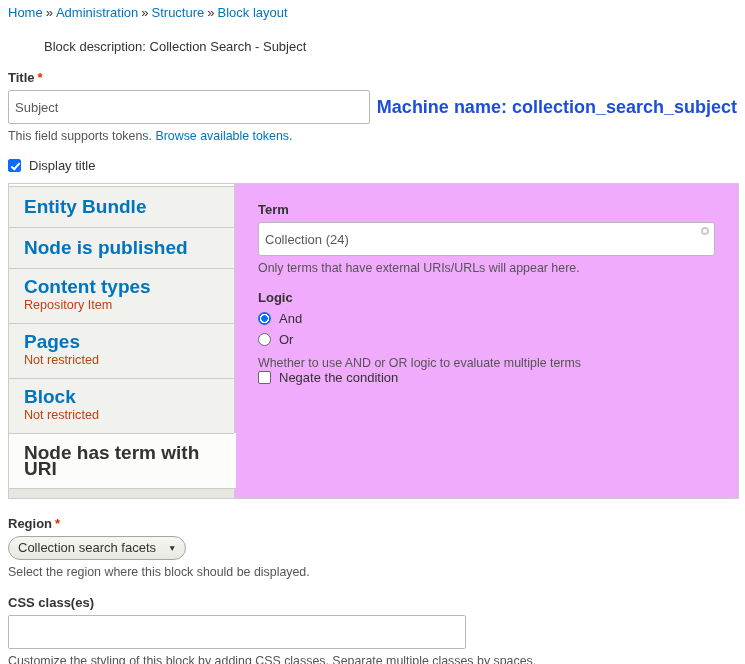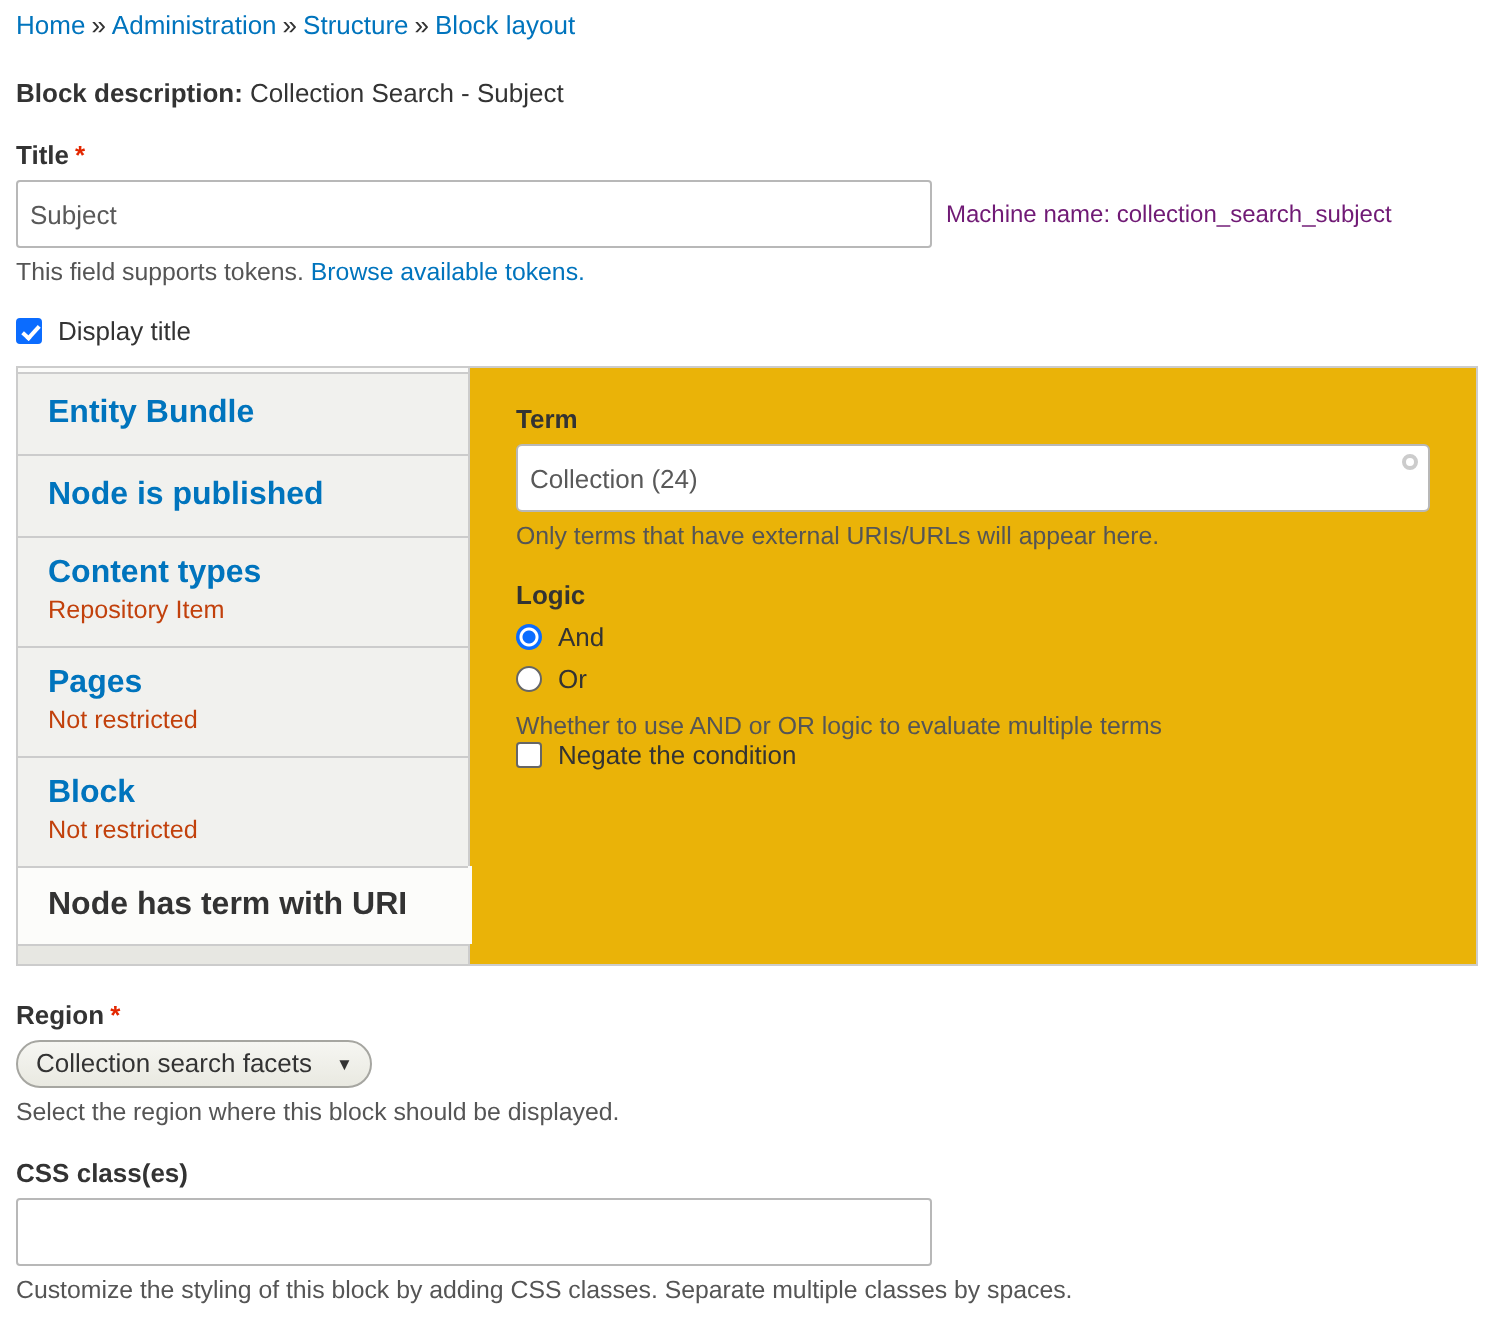--- a/index.html
+++ b/index.html
@@ -12,36 +12,36 @@
   }
   .page { padding: 5px 8px 10px 8px; }
 
   
   .breadcrumb { line-height: 15px; }
   .breadcrumb a { color: #0074bd; text-decoration: none; cursor: pointer; }
   .breadcrumb .sep { color: #333; margin: 0 3px; }
 
   
   .block-desc { margin-top: 19px; }
-  .block-desc .lbl { font-weight: bold; }
+  .block-desc .lbl { font-weight: normal; margin-left: 36px; }
 
   
   .form-label { font-weight: bold; font-size: 13px; }
   .req { color: #e32700; font-weight: bold; margin-left: 3px; }
   .help { margin-top: 5px; font-size: 12.4px; color: #555; }
   .help a { color: #0074bd; text-decoration: none; cursor: pointer; }
   input[type="text"] {
     height: 22px; border: 1px solid #b8b8b8; border-radius: 2px;
     padding: 16px 6px; font-family: "Liberation Sans", sans-serif;
     font-size: 13px; color: #595959; background: #fff; outline: none;
   }
   .title-section { margin-top: 16px; }
   .title-row { display: flex; align-items: center; gap: 7px; margin-top: 5px; }
   .title-row input { width: 458px; }
-  .machine-name { font-size: 12px; color: #701a75; white-space: nowrap; }
+  .machine-name { font-size: 18px; color: #1d4ed8; white-space: nowrap; font-weight: bold; }
 
   
   .cb {
     width: 13px; height: 13px; border-radius: 2px; flex: none;
     border: 1px solid #666; background: #fff; position: relative; cursor: pointer;
   }
   .cb.checked { background: #0b6cff; border-color: #0b6cff; }
   .cb.checked::after {
     content: ""; position: absolute; left: 4px; top: 1px; width: 3px; height: 7px;
     border: solid #fff; border-width: 0 2px 2px 0; transform: rotate(42deg);
@@ -65,27 +65,27 @@
   }
   .vt-menu {
     width: 226px; flex: none; border-right: 1px solid #ccc;
     padding-top: 2px; display: flex; flex-direction: column; background: #fcfcfa;
   }
   .vt-tab {
     border-top: 1px solid #ccc; background: #f1f1ee;
     padding: 12px 15px; cursor: pointer; position: relative;
   }
   .vt-tab.two-line { padding: 10px 15px; }
-  .vt-tab .vt-title { color: #0074bd; font-weight: bold; font-size: 16px; line-height: 16px; }
+  .vt-tab .vt-title { color: #0074bd; font-weight: bold; font-size: 19px; line-height: 16px; }
   .vt-tab .vt-summary { color: #c2410c; font-size: 12.6px; line-height: 16px; margin-top: 2px; }
   .vt-tab.active { background: #fcfcfa; box-shadow: 2px 0 0 #fcfcfa; padding: 11px 15px; }
   .vt-tab.active .vt-title { color: #333; }
   .vt-strip { border-top: 1px solid #ccc; background: #e7e7e2; height: 10px; }
 
-  .vt-pane { flex: 1; padding: 18px 23px; background: #eab308; }
+  .vt-pane { flex: 1; padding: 18px 23px; background: #f0abfc; }
   .term-wrap { position: relative; margin-top: 5px; }
   .term-wrap input { width: 100%; border-radius: 3px; padding-right: 24px; }
   .throbber {
     position: absolute; right: 6px; top: 5px; width: 8px; height: 8px;
     border: 2px solid #ccc; border-radius: 50%; background: transparent;
   }
   .logic-label { margin-top: 15px; }
   .radio-row { margin-top: 6px; }
   .logic-help { margin-top: 9px; }
   .negate-row { }

